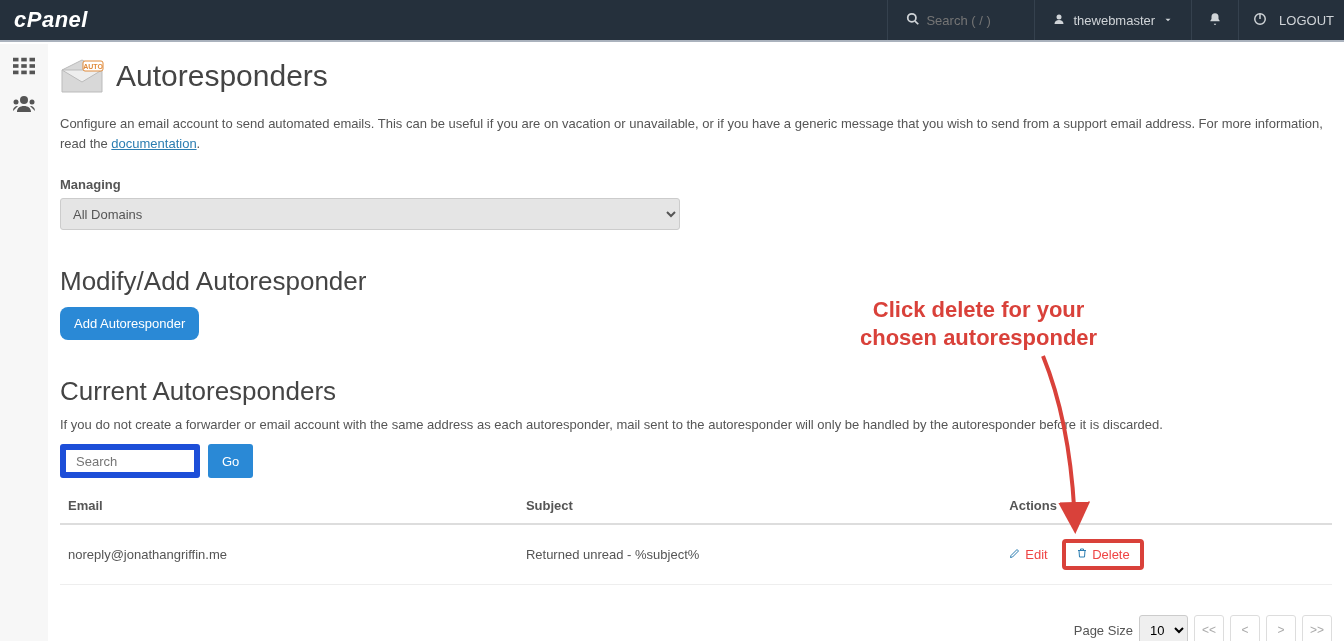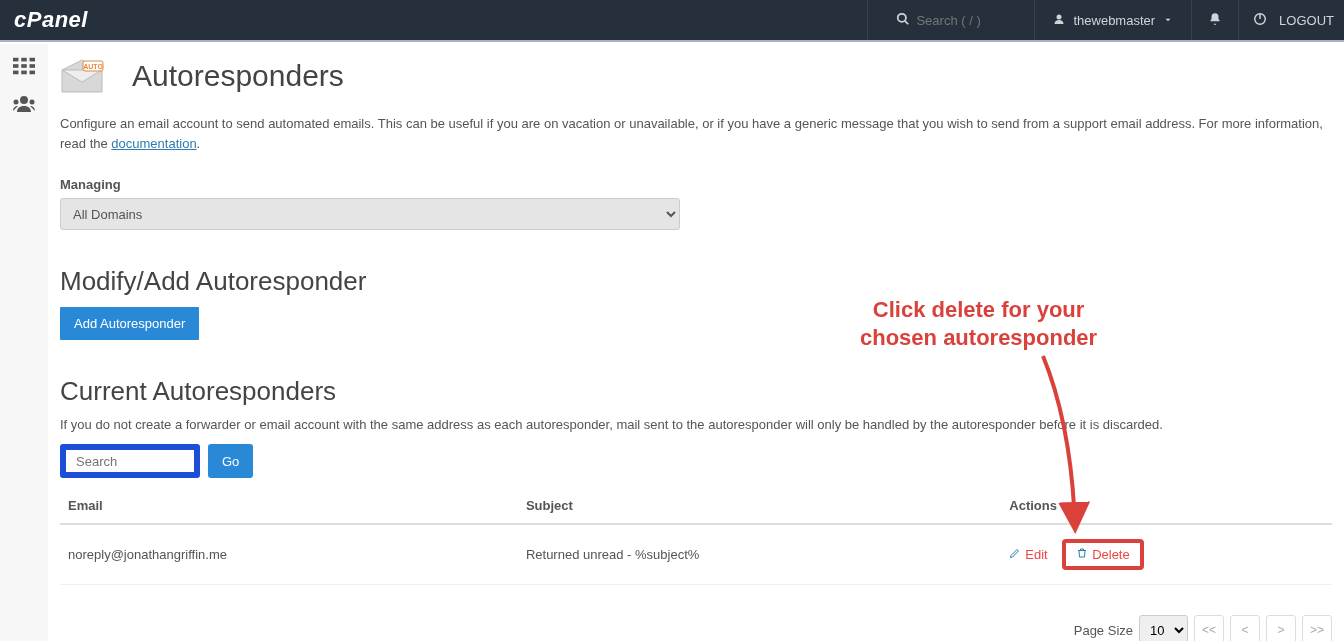--- a/index.html
+++ b/index.html
@@ -11,52 +11,52 @@
     background: #25303c;
     display: flex;
     align-items: center;
     color: #d0d4d8;
     font-size: 13px;
     border-bottom: 2px solid #aab2bd;
   }
   .top-bar .logo { padding: 0 14px; display:flex; align-items:center;text-align:center; }
   .top-bar .logo-text { font-weight: 800; font-style: italic; font-size: 22px; color: #fff; letter-spacing: 0.5px; }
   .top-bar .spacer { flex: 1; }
-  .top-bar .search-box { display:flex; align-items:center; gap:6px; padding:0 28px; color:#869098; border-left:1px solid #35414e;height:100%;}
+  .top-bar .search-box { display:flex; align-items:center; gap:6px; padding:0 18px; color:#869098; border-left:1px solid #35414e;height:100%;}
   .top-bar .search-box input { background:transparent; border:none; outline:none; color:#d0d4d8; font-size:13px; width:90px; }
   .top-bar .user-menu { display:flex; align-items:center; gap:8px; padding:0 18px; border-left:1px solid #35414e;height:100%;}
   .top-bar .bell { padding:0 16px; display:flex; align-items:center; border-left:1px solid #35414e;height:100%;}
   .top-bar .logout { padding:0 10px 0 14px; display:flex; align-items:center; gap:12px; border-left:1px solid #35414e;height:100%; white-space:nowrap;}
 
   
   .left-sidebar {
     position:absolute; top:44px; left:0; width:48px; height:calc(100% - 44px);
     background:#f7f7f7;
     display:flex; flex-direction:column; align-items:center; padding-top:10px; gap:14px;
   }
   .left-sidebar .sidebar-btn { width:32px; height:24px; display:flex; align-items:center; justify-content:center; color:#555; }
 
   
   .content { position:absolute; top:44px; left:48px; right:0; padding:14px 12px 20px 12px; }
 
-  .page-title-wrap { display:flex; align-items:center; gap:28px; margin-bottom:20px; }
+  .page-title-wrap { display:flex; align-items:center; gap:12px; margin-bottom:20px; }
   .page-icon { width:44px; height:36px; position:relative; }
   .page-title { font-size:30px; font-weight:300; color:#444; }
 
   .body-inner { padding-left:0; }
 
   .description { font-size:13px; color:#555; margin-bottom:24px; line-height:1.5; }
   .description a { color:#2b7db1; text-decoration:underline; }
 
   .field-label { font-size:13px; font-weight:700; color:#555; margin-bottom:6px; display:block;}
   select.domain-select { width:620px; height:32px; border:1px solid #ccc; border-radius:3px; padding:0 8px; font-size:13px; color:#555; background:#e5e5e5; }
 
   h2.section { font-size:26px; font-weight:300; color:#444; margin-top:36px; margin-bottom:10px; }
 
-  .btn-primary { background:#2a89d6; color:#fff; border:none; border-radius:1px; padding:9px 14px; font-size:13px; cursor:pointer; }
+  .btn-primary { background:#2a89d6; color:#fff; border:none; border-radius:8px; padding:9px 14px; font-size:13px; cursor:pointer; }
   .btn-go { background:#2a89d6; color:#fff; border:none; border-radius:3px; padding:8px 14px; font-size:13px; cursor:pointer; }
 
   .note { font-size:13px; color:#555; margin-top:6px; margin-bottom:12px; }
 
   .search-row { display:flex; gap:8px; margin-bottom:10px; }
   .search-row input { width:140px; height:34px; border:6px solid #1d4ed8; border-radius:3px; padding:0 10px; font-size:13px; }
 
   table.data { width:100%; border-collapse:collapse; font-size:13px; }
   table.data th { text-align:left; font-weight:700; color:#555; border-bottom:2px solid #ddd; padding:10px 8px; }
   table.data td { border-bottom:1px solid #eee; padding:14px 8px; color:#555; }

